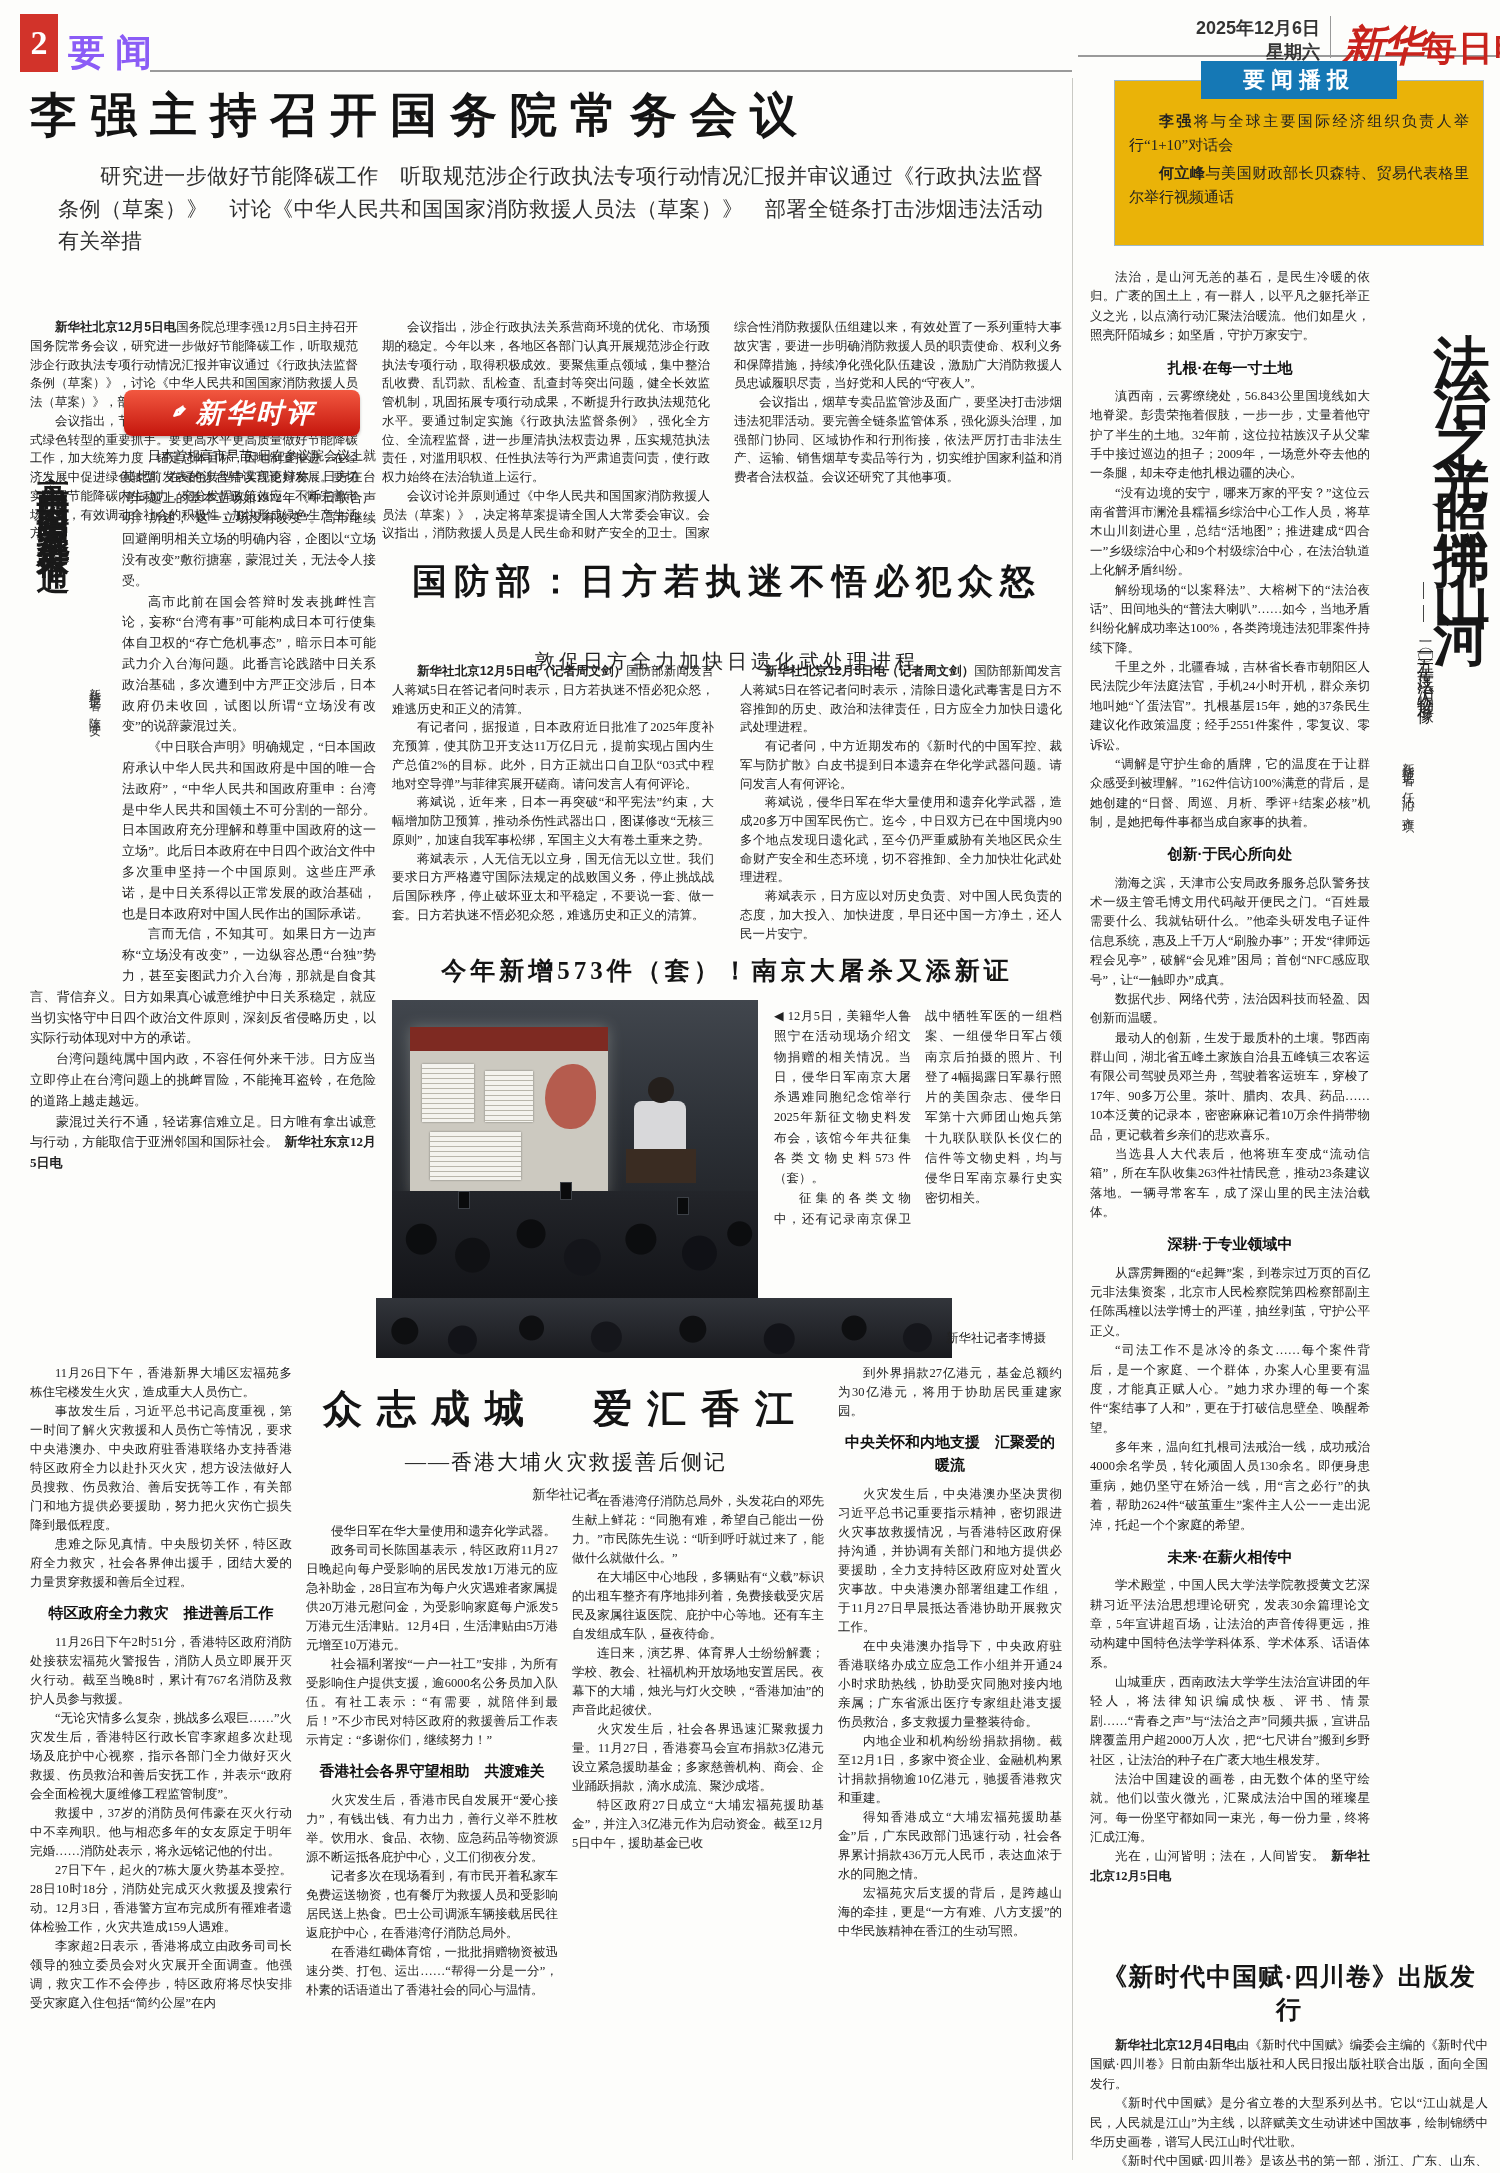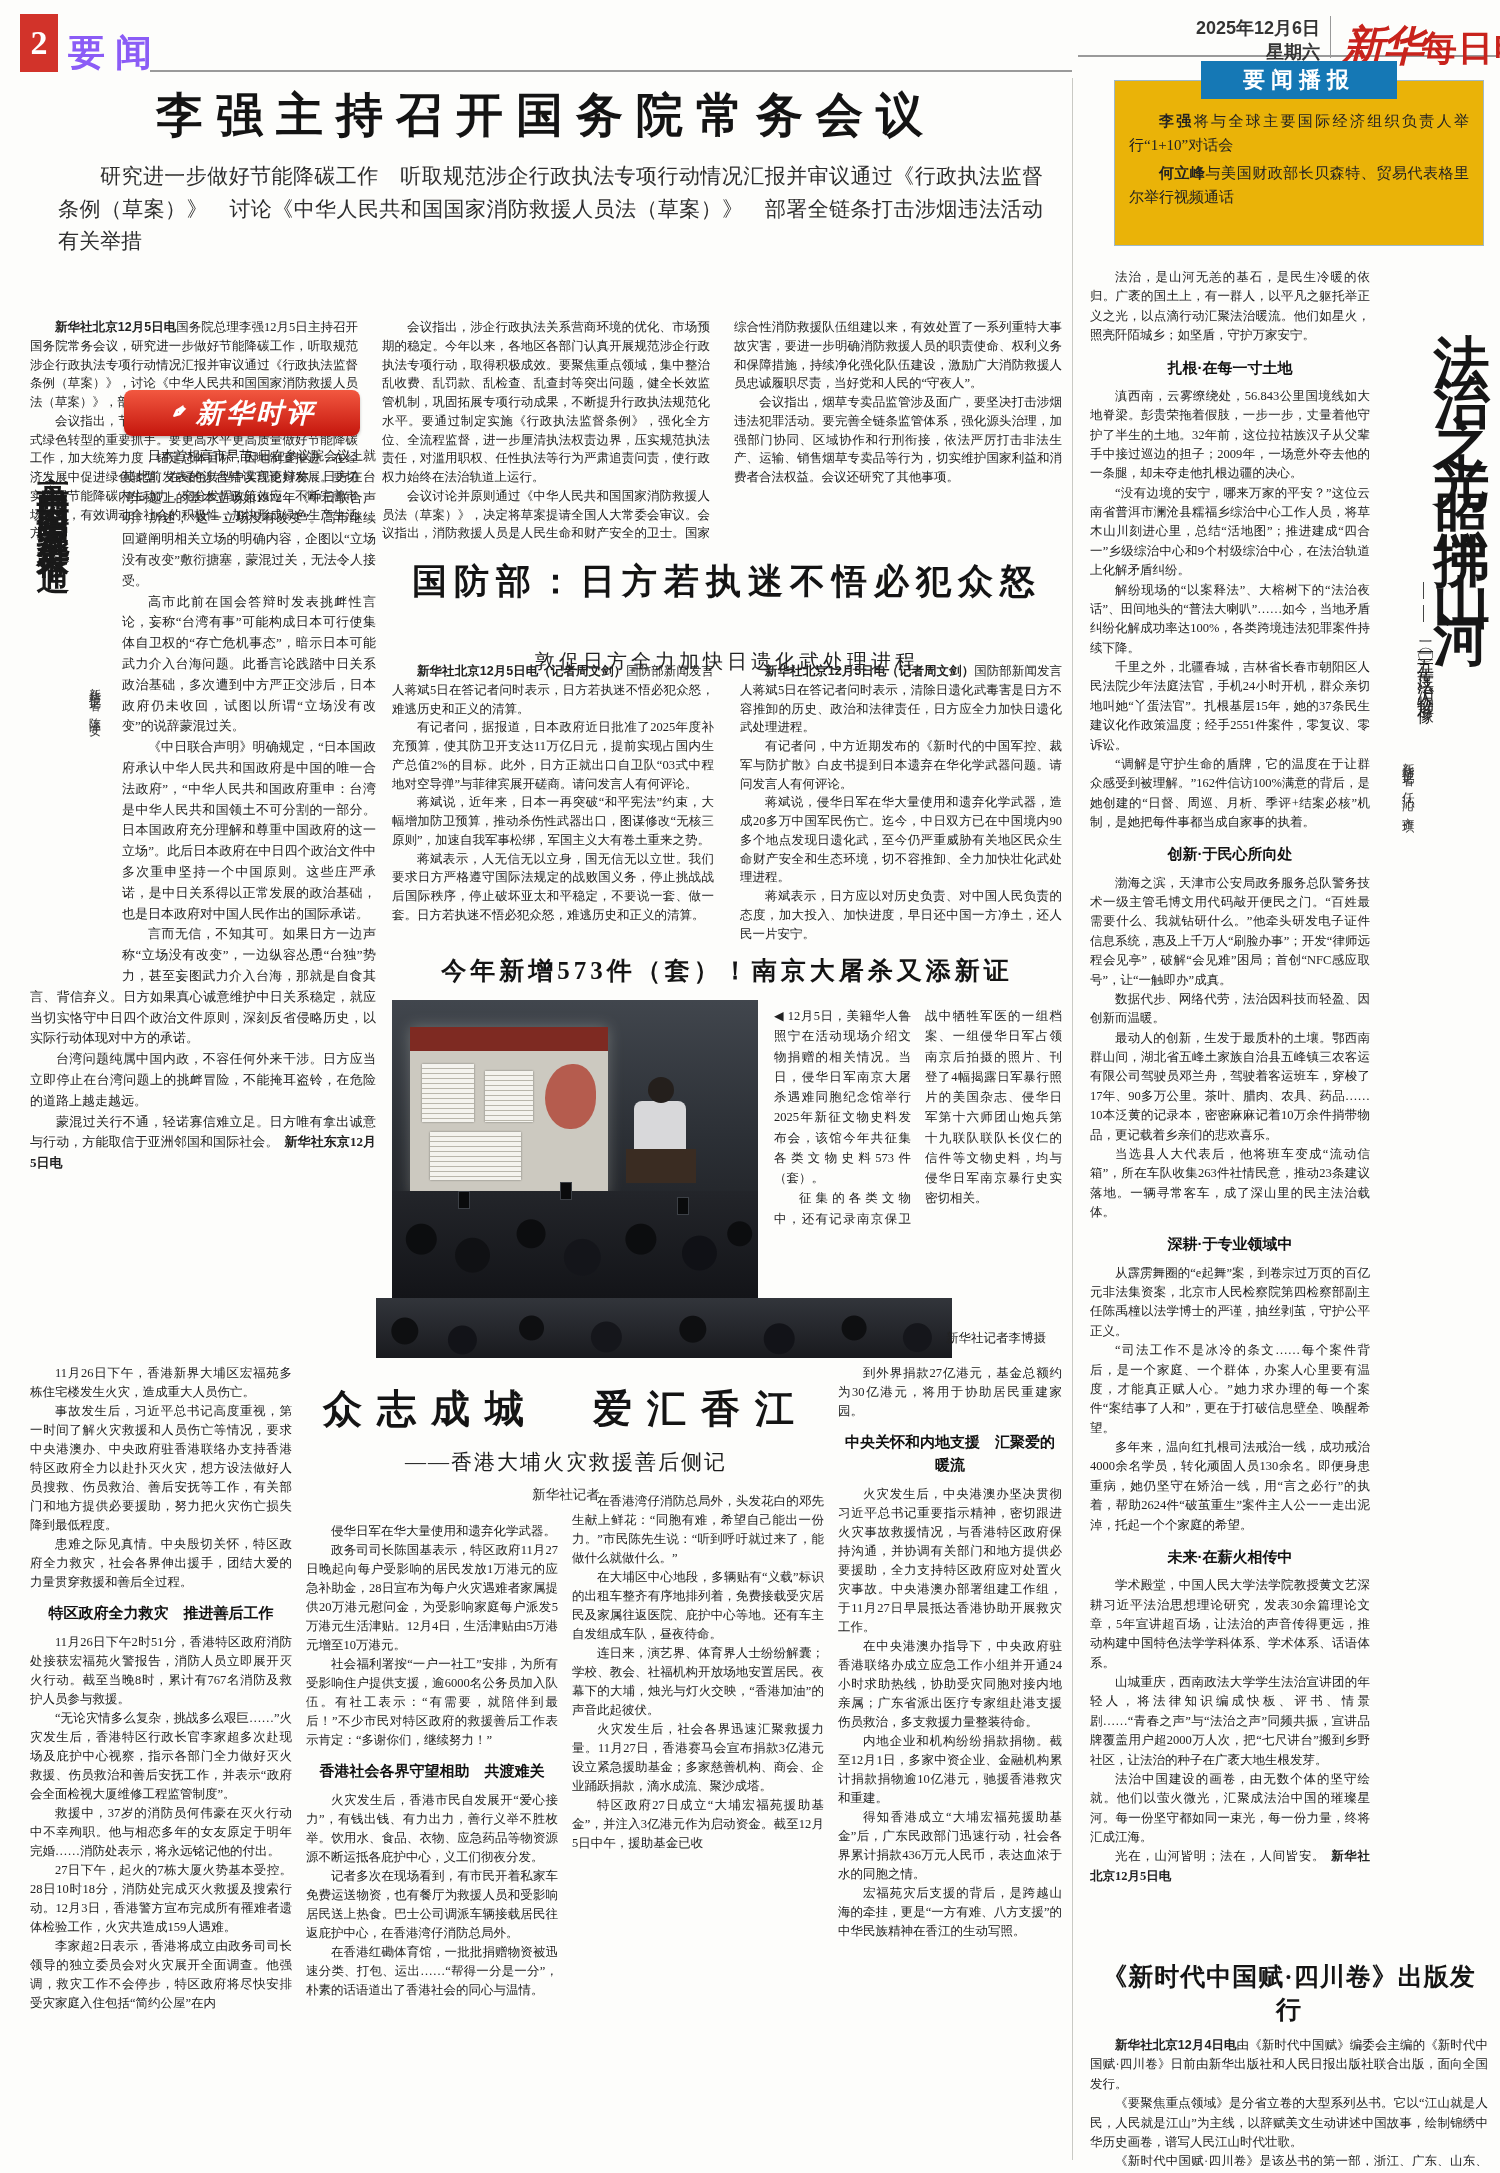--- a/index.html
+++ b/index.html
@@ -12,21 +12,21 @@
            display:flex;align-items:center;justify-content:center;font:bold 34px "Liberation Serif",serif;}
   #secname{left:68px;top:28px;font-weight:bold;font-size:37px;color:#8b5cf6;letter-spacing:10px;}
   #ruleA{left:150px;top:70px;width:922px;height:2px;background:#9a9a9a;}
   #ruleB{left:1078px;top:55px;width:420px;height:2px;background:#9a9a9a;}
   #dateblk{left:1130px;top:16px;width:190px;text-align:right;font-size:18px;line-height:1.35;color:#333;font-weight:bold;}
   #hdivider{left:1330px;top:16px;width:1px;height:42px;background:#999;}
   #masthead{left:1342px;top:18px;color:#c8231c;white-space:nowrap;}
   #masthead .scr{font:italic bold 42px "Liberation Serif",serif;letter-spacing:-2px;}
   #masthead .blk{font:bold 35px "Liberation Sans",sans-serif;letter-spacing:1px;}
   
-  #lead-headline{left:30px;top:84px;width:1032px;text-align:center;font-weight:bold;font-size:47px;letter-spacing:13px;color:#141414;}
+  #lead-headline{left:30px;top:84px;width:1032px;text-align:left;font-weight:bold;font-size:47px;letter-spacing:13px;color:#141414;}
   #lead-deck{left:58px;top:160px;width:985px;font-size:21px;line-height:1.55;color:#2e2e2e;text-indent:2em;text-align:justify;font-weight:500;}
   #lead-body{left:30px;top:318px;width:1032px;height:236px;column-count:3;column-gap:24px;overflow:hidden;
              font-size:12.5px;line-height:1.5;}
   .para{margin:0;text-indent:2em;text-align:justify;}
   .para .lead{font-family:"Liberation Sans","DejaVu Sans",sans-serif;}
   .dl{font-weight:bold;padding-left:6px;}
   .col-h{text-align:center;font-family:"Liberation Sans","DejaVu Sans",sans-serif;font-size:15px;margin:10px 0 8px;color:#111;}
   
   #commentary{left:30px;top:388px;width:346px;height:964px;overflow:hidden;}
   #sp-vert-headline{position:absolute;left:0;top:62px;height:900px;writing-mode:vertical-rl;text-orientation:mixed;
@@ -266,18 +266,18 @@
   <div class="abs" id="law-vertical">
     <div id="law-title">法治之光照拂山河</div>
     <div id="law-subtitle">——二〇二五年度法治人物群像</div>
     <div id="law-byline">新华社记者　任沁沁　齐琪</div>
   </div>
 
   <div class="abs" id="book">
     <div id="book-headline">《新时代中国赋·四川卷》出版发行</div>
     <div id="book-body">
         <p class="para"><b class="lead">新华社北京12月4日电</b>由《新时代中国赋》编委会主编的《新时代中国赋·四川卷》日前由新华出版社和人民日报出版社联合出版，面向全国发行。</p>
-        <p class="para">《要聚焦重点领域》是分省立卷的大型系列丛书。它以“江山就是人民，人民就是江山”为主线，以辞赋美文生动讲述中国故事，绘制锦绣中华历史画卷，谱写人民江山时代壮歌。</p>
+        <p class="para">《新时代中国赋》是分省立卷的大型系列丛书。它以“江山就是人民，人民就是江山”为主线，以辞赋美文生动讲述中国故事，绘制锦绣中华历史画卷，谱写人民江山时代壮歌。</p>
         <p class="para">《新时代中国赋·四川卷》是该丛书的第一部，浙江、广东、山东、陕西、河南、湖北等各省区市卷册将陆续出版。业内人士认为，《新时代中国赋》系列丛书具有较高时代价值、历史价值和文学价值。</p>
       </div>
   </div>
 
 </div>
 
 </body></html>

